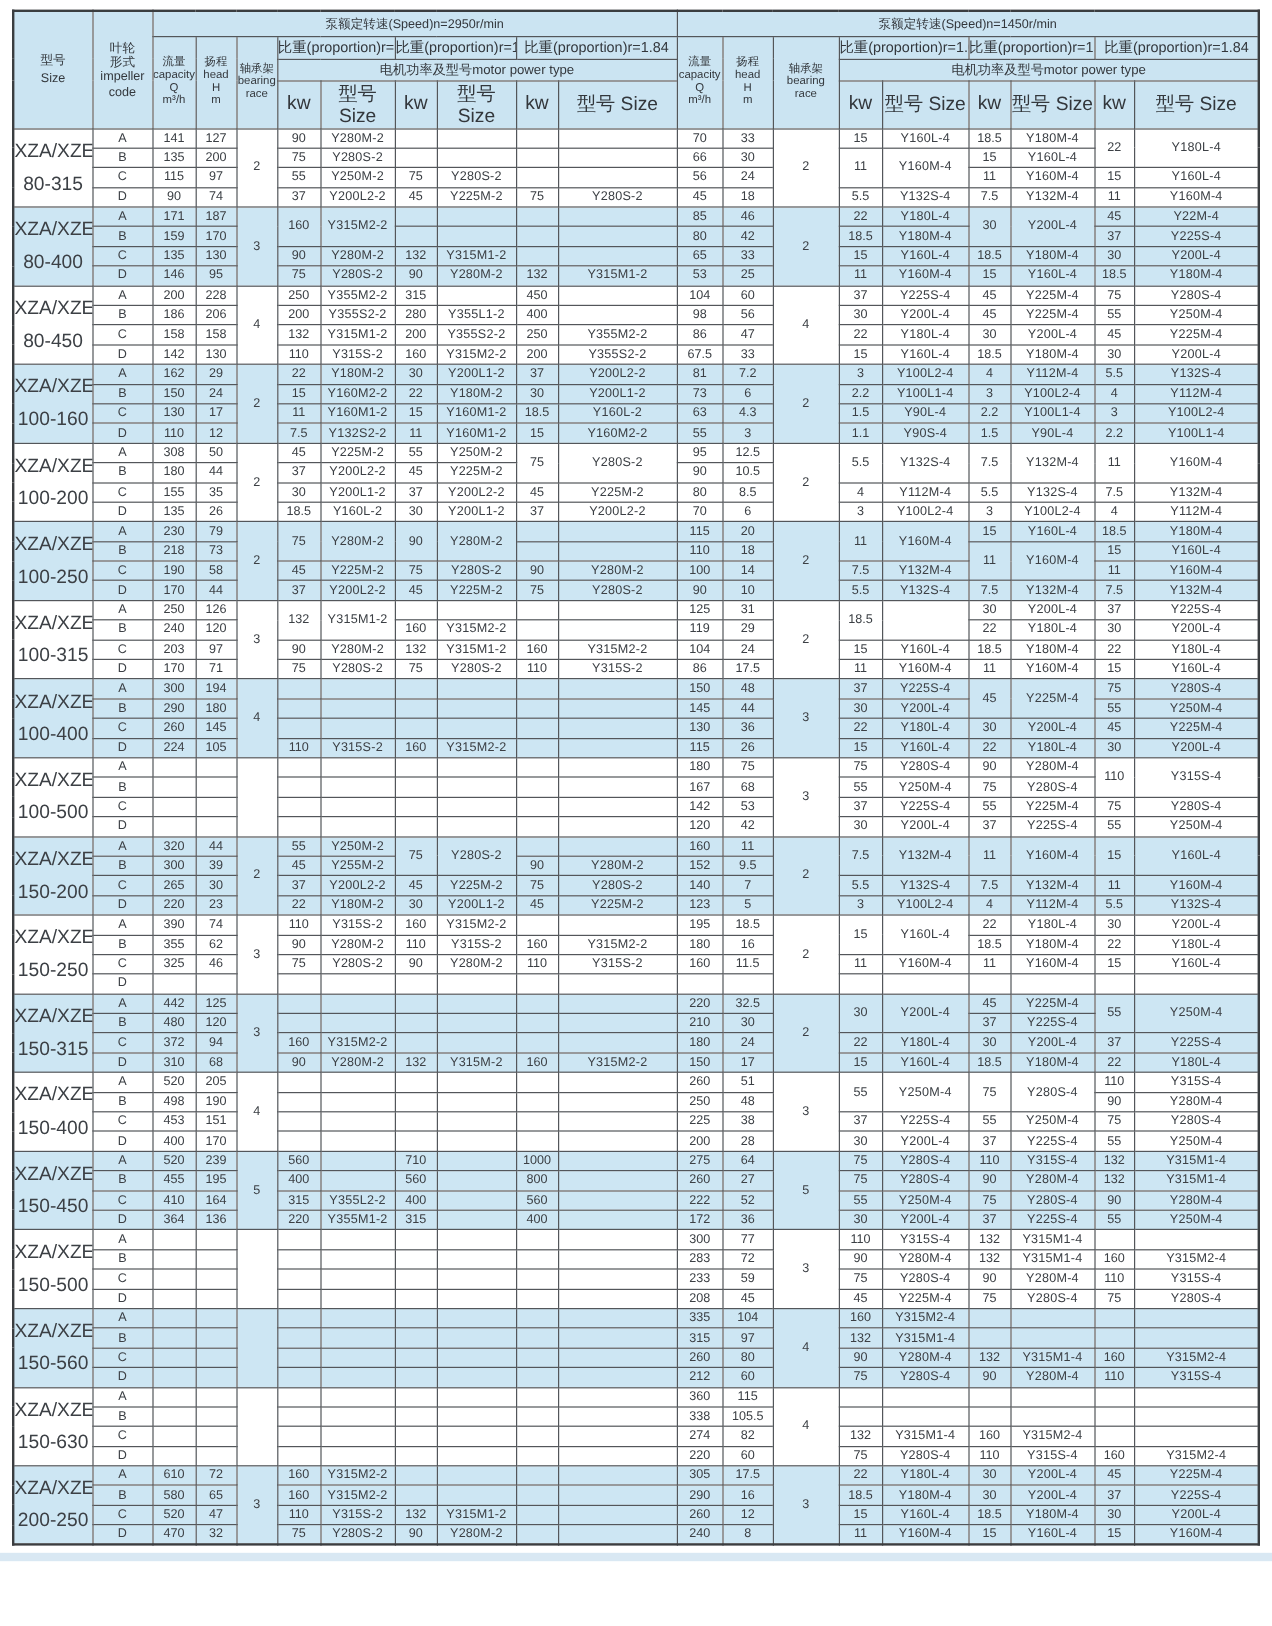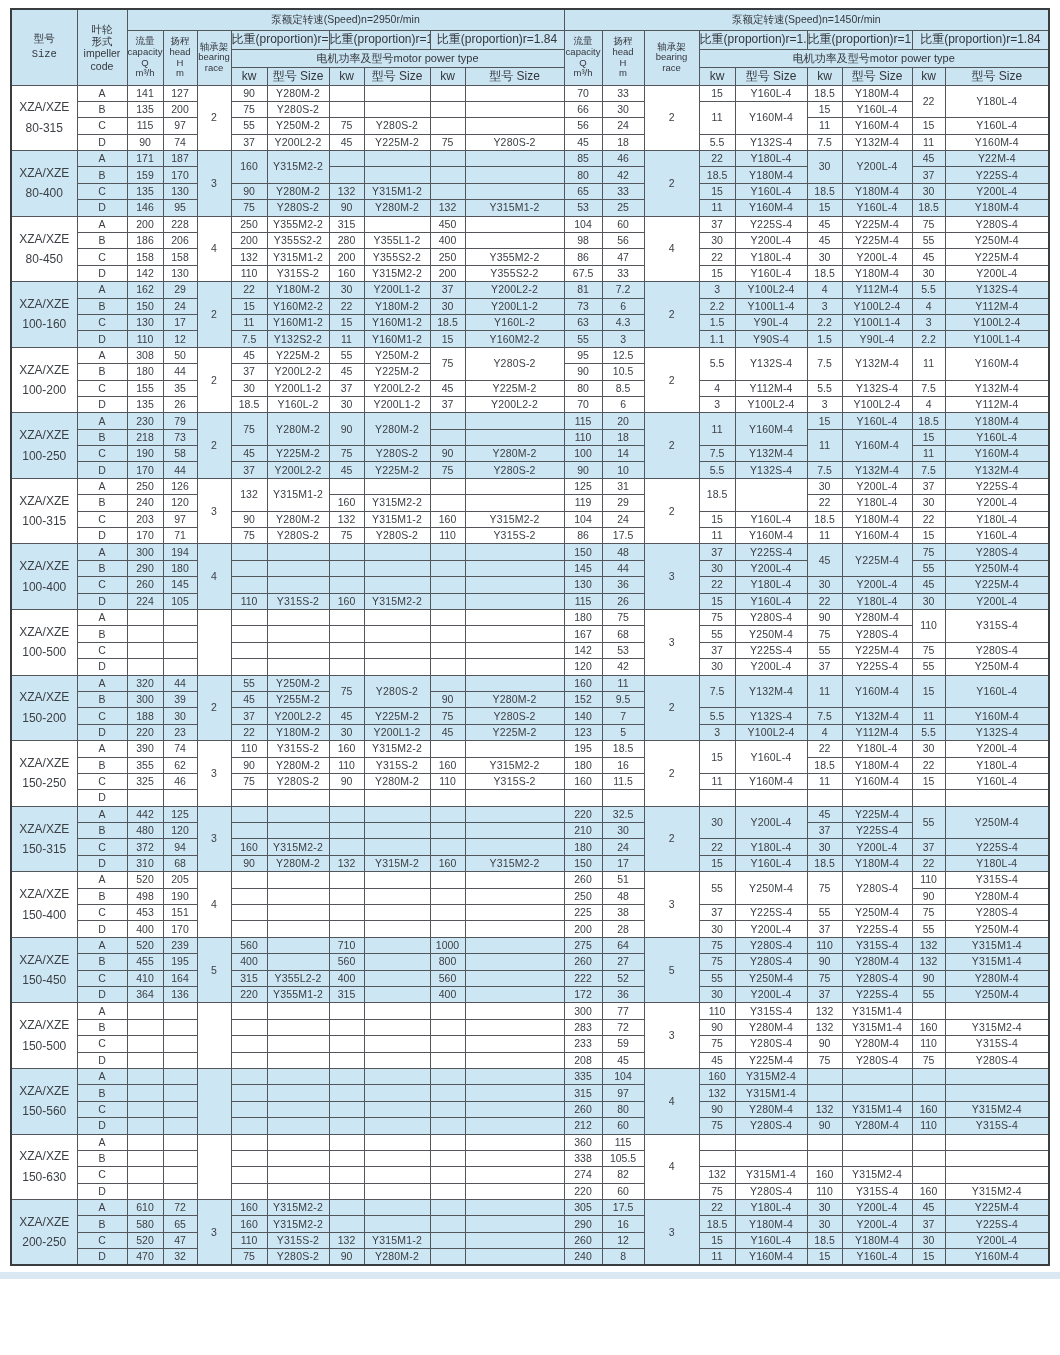--- a/index.html
+++ b/index.html
@@ -3,29 +3,29 @@
 <meta charset="utf-8">
 <style>
   html,body{margin:0;padding:0;background:#ffffff;}
   body{font-family:"Liberation Sans","DejaVu Sans",sans-serif;}
   .page{width:1060px;height:1355px;box-sizing:border-box;padding:8px 11px 0 10px;background:#fff;overflow:hidden;}
   table.spec{border-collapse:collapse;table-layout:fixed;width:1039px;border:2px solid #3a3d40;}
   th,td{border:1px solid #53565a;text-align:center;vertical-align:middle;color:#3c4045;
         padding:0;overflow:hidden;box-sizing:border-box;}
   thead th{background:#cbe4f2;font-weight:normal;color:#33373c;}
   .hr1 th{height:21px;font-size:10.5px;}
-  .hsize{font-size:11px;white-space:pre-line;line-height:1.5;font-family:Liberation Mono, monospace;}
+  .hsize{font-size:11px;white-space:pre-line;line-height:1.5;}
   .himp{font-size:9.5px;white-space:pre-line;line-height:1.18;margin-top:20px;}
   .hsub{font-size:9.5px;white-space:pre-line;line-height:1.12;}
   .prop{height:19px;font-size:12px;white-space:nowrap;}
   .hr3 th{height:18px;font-size:11px;}
-  .hr4 th{height:16px;font-size:12px;}
+  .hr4 th{height:16px;font-size:16px;}
   tbody td{height:16.4px;font-size:10.5px;line-height:15px;background:#ffffff;}
   tbody tr.sh td{background:#cde6f3;}
-  td.glabel{font-size:12px;white-space:pre-line;line-height:1.7;}
+  td.glabel{font-size:16px;white-space:pre-line;line-height:1.7;}
   td.mod{letter-spacing:0.2px;}
   .bottom-strip{width:1060px;height:7px;background:#d9e8f3;margin:6px 0 0 -10px;}
 </style>
 </head>
 <body>
 
 <div class="page">
   <table class="spec">
     <colgroup>
       <col style="width:66px">
@@ -827,21 +827,21 @@
           <td>39</td>
           <td class="kw">45</td>
           <td class="mod">Y255M-2</td>
           <td class="kw">90</td>
           <td class="mod">Y280M-2</td>
           <td>152</td>
           <td>9.5</td>
         </tr>
         <tr class="sh">
           <td class="code">C</td>
-          <td>188</td>
+          <td>265</td>
           <td>30</td>
           <td class="kw">37</td>
           <td class="mod">Y200L2-2</td>
           <td class="kw">45</td>
           <td class="mod">Y225M-2</td>
           <td class="kw">75</td>
           <td class="mod">Y280S-2</td>
           <td>140</td>
           <td>7</td>
           <td class="kw">5.5</td>

